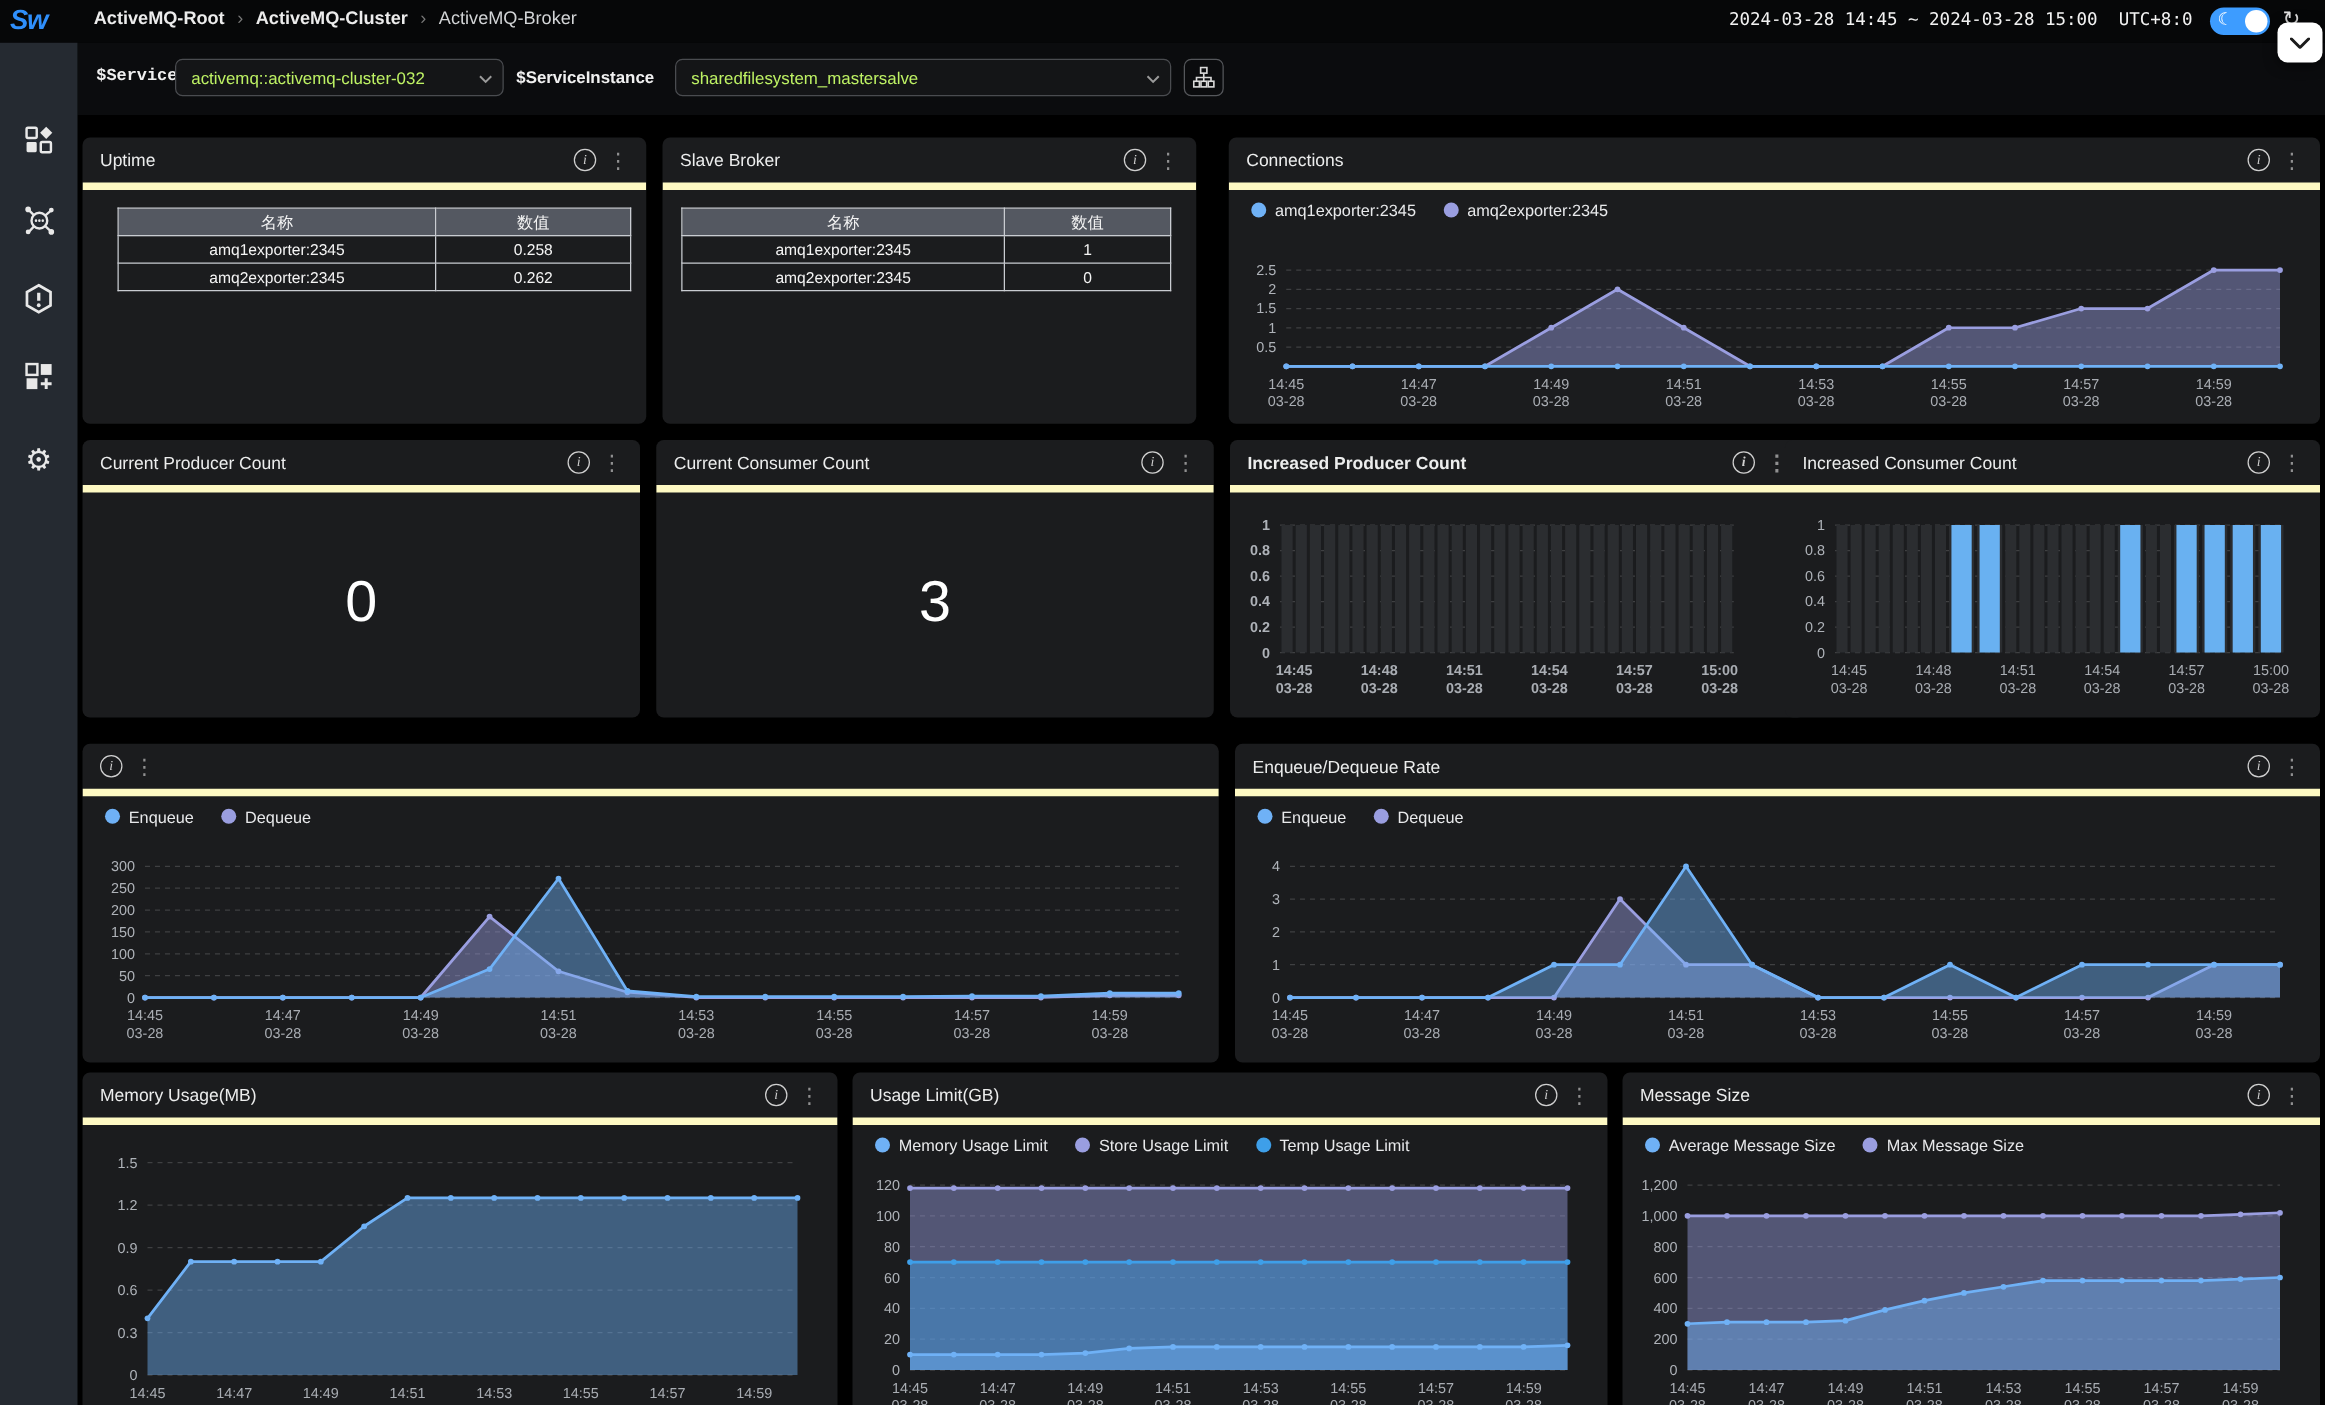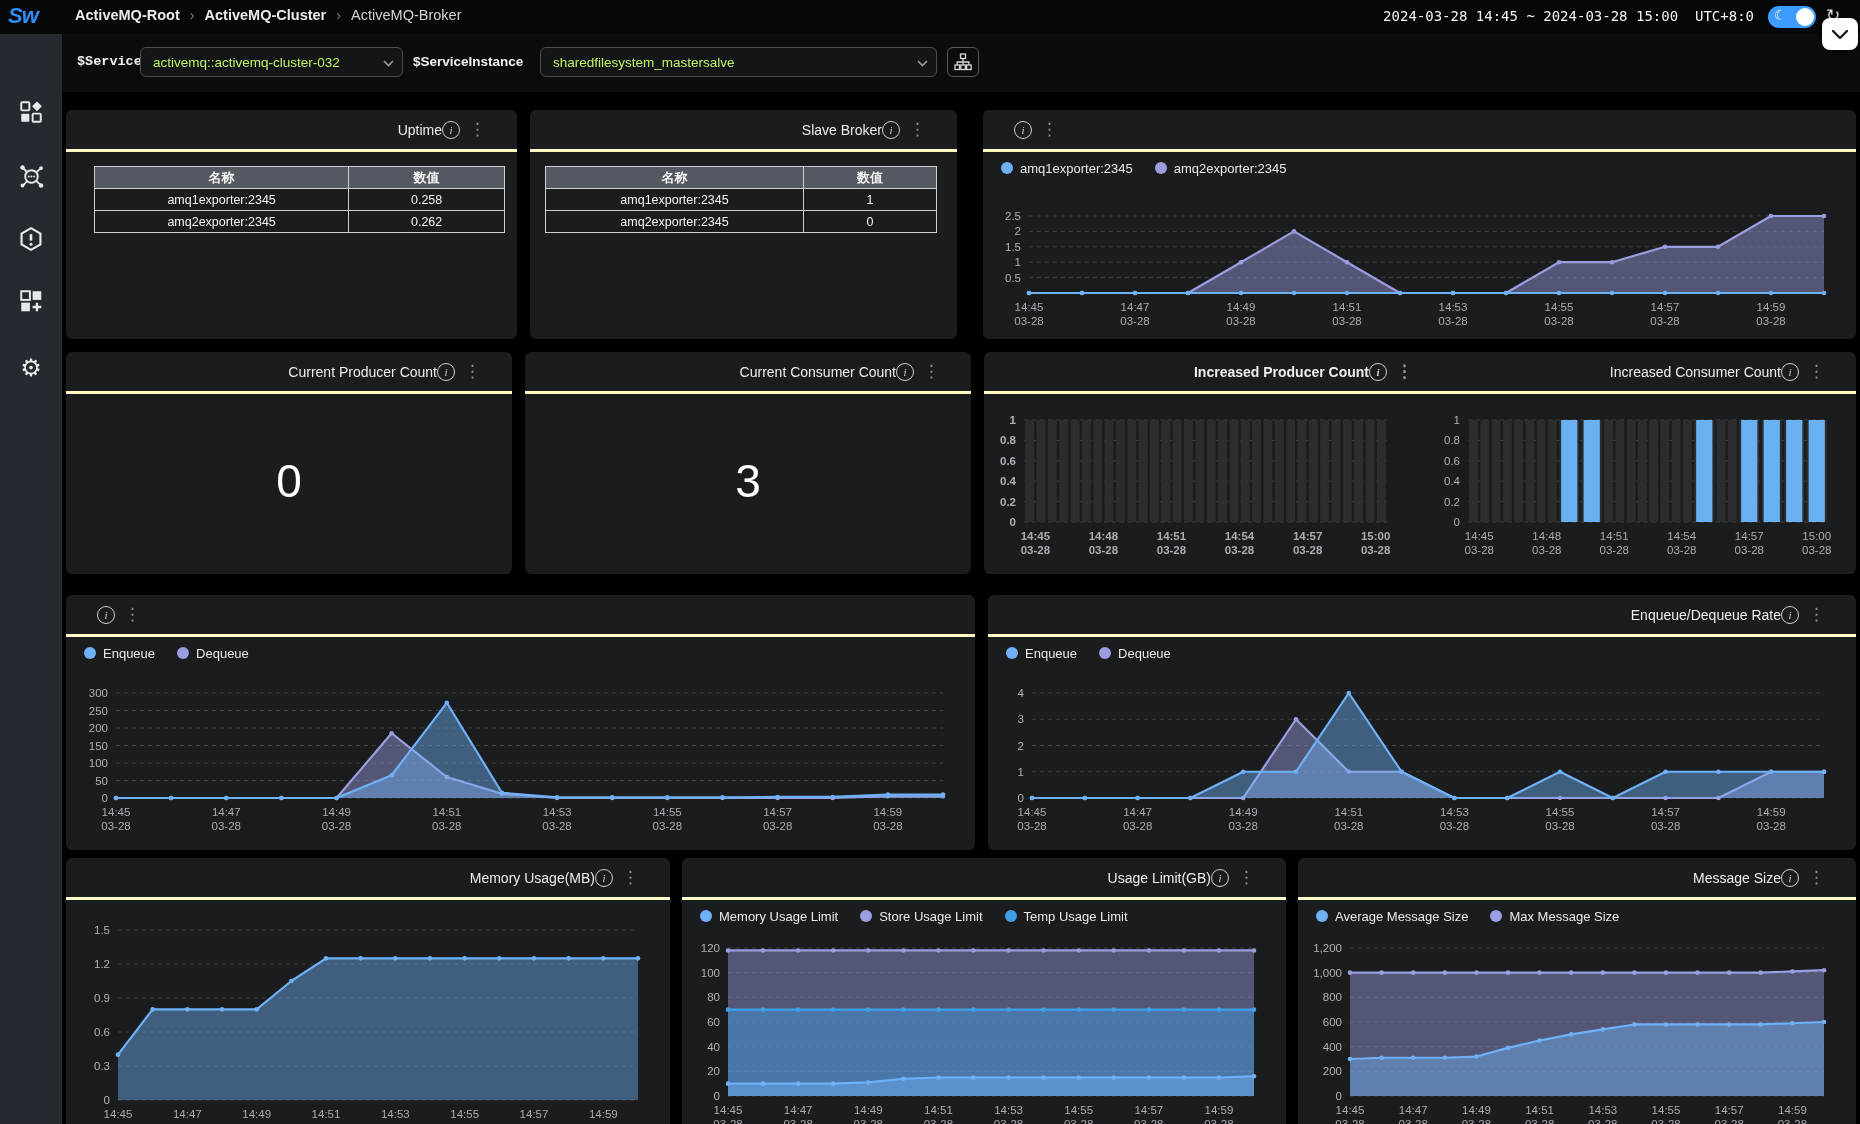--- a/index.html
+++ b/index.html
@@ -26,27 +26,27 @@
   .dropdown { position:absolute; top:13px; height:30px; background:#141517; border:1px solid #4a4c50; border-radius:6px; display:flex; align-items:center; padding:0 26px 0 12px; font-size:13.5px; color:#bef264; overflow:hidden; white-space:nowrap; cursor:pointer; }
   .dropdown .chev { position:absolute; right:8px; top:12px; }
   .iconbtn { position:absolute; top:13px; width:32px; height:30px; border:1px solid #55575b; border-radius:6px; display:flex; align-items:center; justify-content:center; cursor:pointer; }
 
   
   .sidebar { position:absolute; left:0; top:34px; width:62px; height:1090px; background:#252a31; z-index:20; }
   .side-ic { position:absolute; left:15px; width:32px; height:32px; display:flex; align-items:center; justify-content:center; color:#e8e8e8; cursor:pointer; }
 
   
   .panel { position:absolute; background:#1b1c1e; border-radius:6px; overflow:hidden; }
-  .phead { height:42px; display:flex; align-items:center; padding:0 31px; border-bottom:3px solid #fef9c3;text-align:right; }
+  .phead { height:42px; display:flex; align-items:center; padding:0 14px; border-bottom:6px solid #fef9c3; }
   .ptitle { font-size:14px; color:#eceded; flex:1; }
   .pinfo { width:18px; height:18px; border:1.4px solid #cfcfcf; border-radius:50%; color:#cfcfcf; font-size:11px; display:flex; align-items:center; justify-content:center; font-style:italic; font-family:"Liberation Serif", serif; cursor:pointer; }
   .pkebab { color:#909091; font-size:17px; margin-left:9px; cursor:pointer; letter-spacing:0; }
 
   .ptable { border-collapse:collapse; margin:14px 0 0 0; font-size:12.5px; table-layout:fixed; }
-  .ptable th { background:#545861; color:#fff; font-weight:700; font-size:13px; }
+  .ptable th { background:#545861; color:#fff; font-weight:400; font-size:13px; }
   .ptable th, .ptable td { border:1px solid #c9ccd1; text-align:center; height:22px; padding:0 4px; color:#f4f4f4; }
 
   .bignum { position:absolute; left:0; right:0; top:58%; transform:translateY(-50%); text-align:center; font-size:46px; color:#fff; }
 
   .legend { display:flex; align-items:center; gap:22px; padding:8px 0 0 18px; height:24px; }
   .litem { display:flex; align-items:center; gap:7px; font-size:13px; color:#e8e9eb; cursor:pointer; }
   .ldot { width:12px; height:12px; border-radius:50%; flex:none; }
 
   svg text { font-family:"Liberation Sans", sans-serif; }
   .grid { stroke:rgba(255,255,255,0.16); stroke-width:1; stroke-dasharray:4 4; fill:none; }
@@ -199,20 +199,21 @@
         <tr>
           <td>amq2exporter:2345</td>
           <td>0</td>
         </tr>
       </tbody>
     </table>
 </div>
 
 <div class="panel" style="left:983px; top:110px; width:873px; height:229px;">
   <div class="phead">
+      <span class="ptitle">Connections</span>
     <span class="pinfo">i</span>
       <span class="pkebab">⋮</span>
     </div>
   <div class="legend">
       <span class="litem">
         <span class="ldot" style="background: rgb(111, 177, 246);"></span>
         <span>amq1exporter:2345</span>
       </span>
       <span class="litem">
         <span class="ldot" style="background: rgb(154, 158, 224);"></span>

